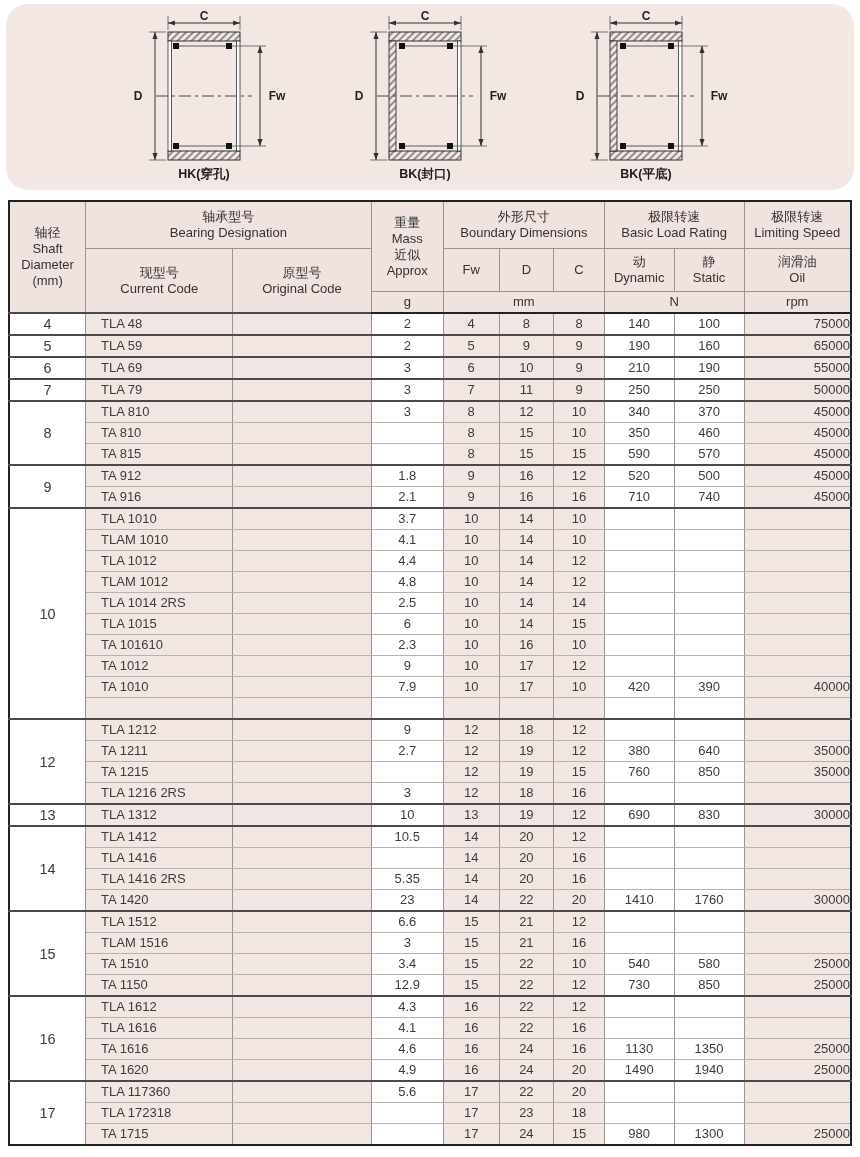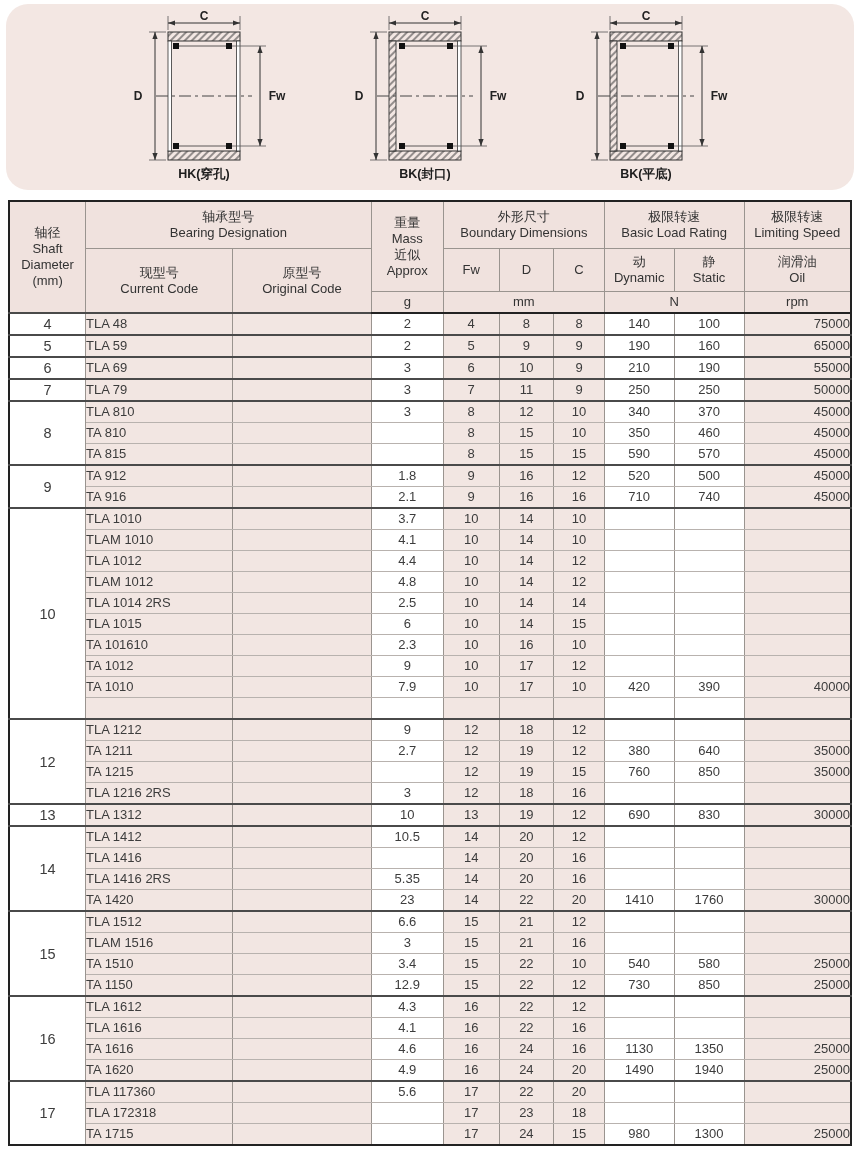--- a/index.html
+++ b/index.html
@@ -36,21 +36,21 @@
   thead tr:nth-child(3) th{height:20px;}
   thead tr:last-child th{border-bottom:2px solid #222;}
   tbody td{
     height:20px;line-height:20px;font-size:13px;text-align:center;
     border-top:1px solid #b8b2ae;border-bottom:1px solid #b8b2ae;
     overflow:hidden;white-space:nowrap;
   }
   tbody tr.group-start td{border-top:2px solid #4a4a4a;}
   .col-shaft{background:#fff;font-size:14.5px;}
   .col-current,.col-original{background:#f2e6e2;}
-  .col-current{text-align:left;}
+  .col-current{text-align:left;padding-left:15px;}
   .col-mass{background:#fff;}
   .col-fw,.col-d,.col-c{background:#f2e6e2;}
   .col-dyn,.col-stat{background:#fff;}
   .col-speed{background:#f2e6e2;text-align:right;}
 </style>
 </head>
 <body>
 
 <svg width="0" height="0" style="position:absolute" aria-hidden="true">
   <defs>

